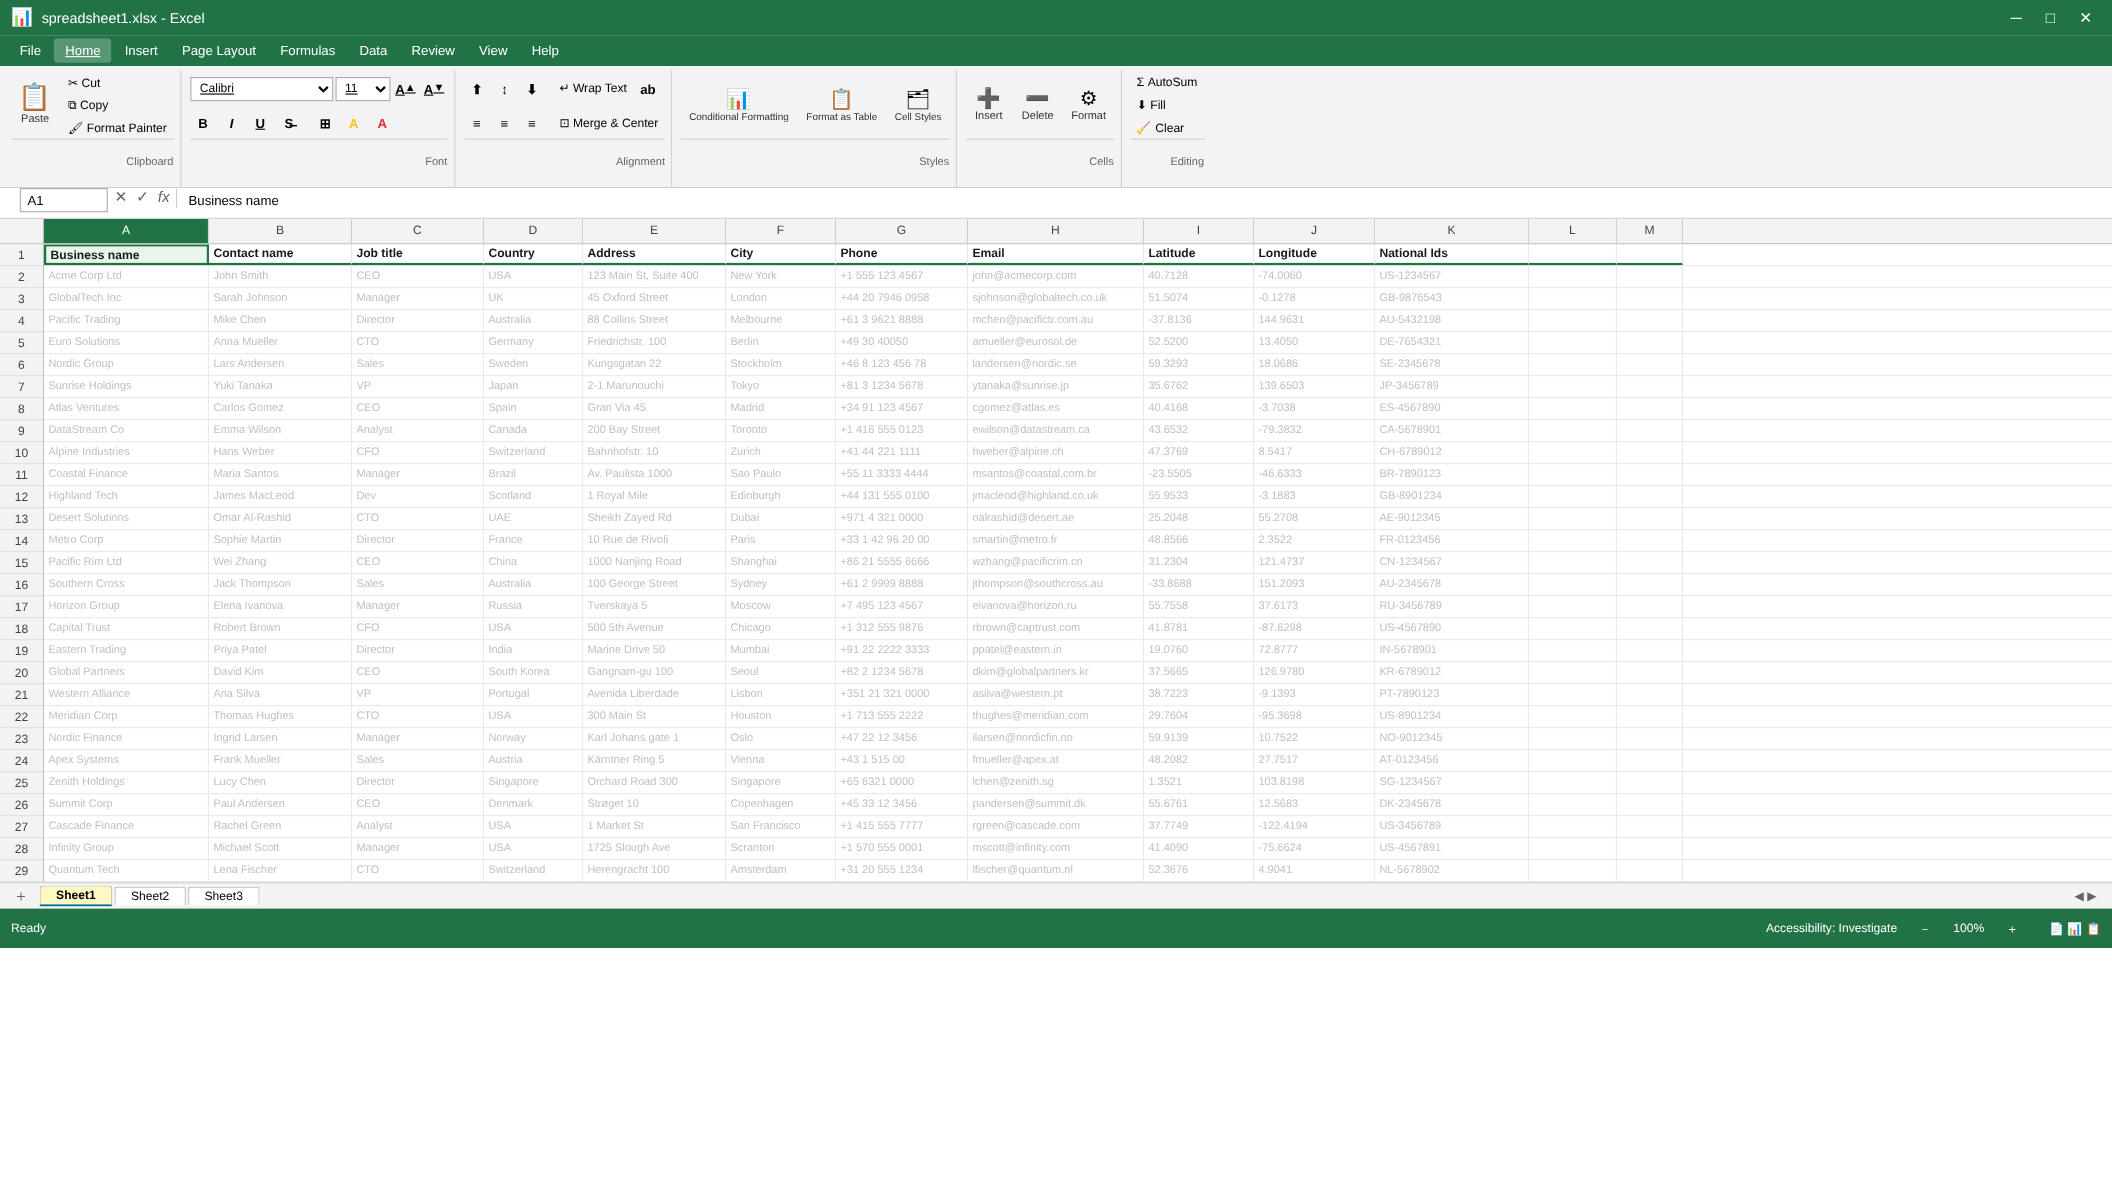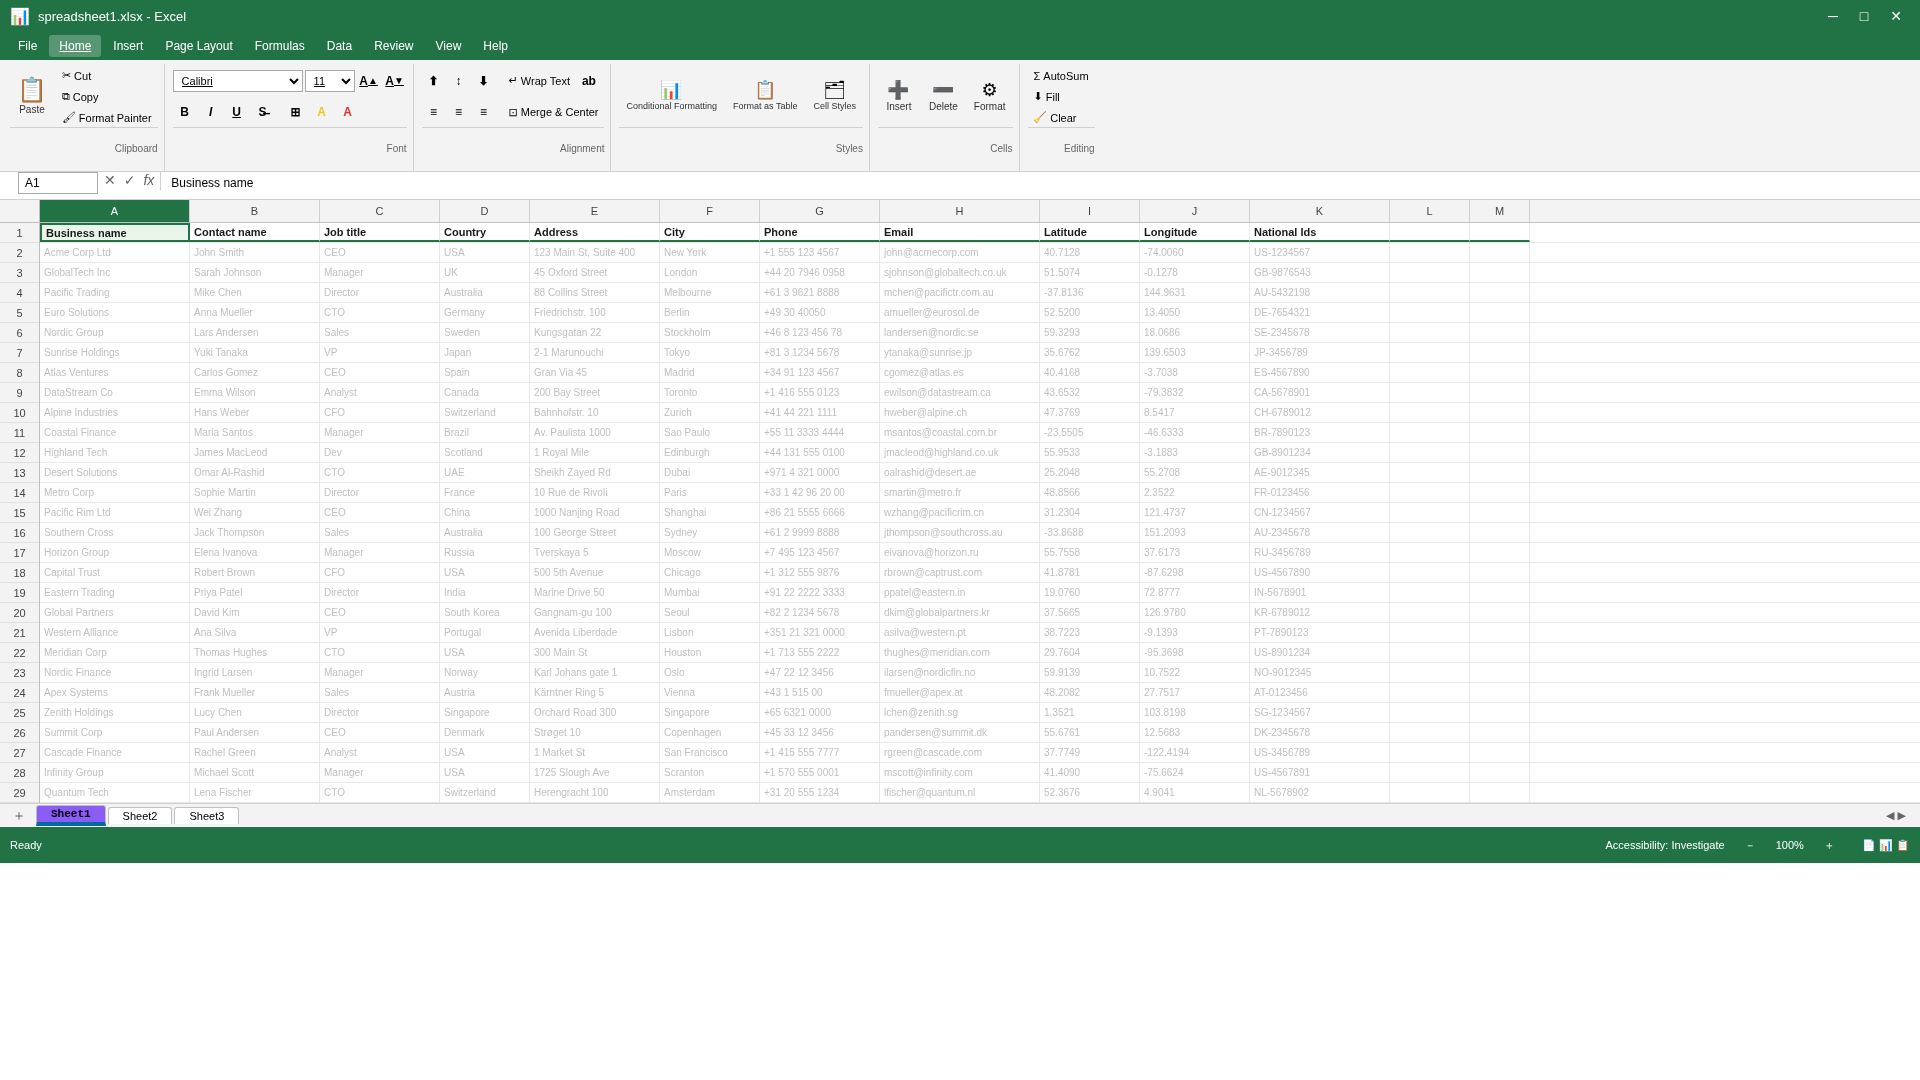--- a/index.html
+++ b/index.html
@@ -308,21 +308,21 @@
     }
     .sheet-tab {
       padding: 2px 14px;
       border: 1px solid #c0c0c0;
       border-bottom: none;
       background: white;
       font-size: 11px;
       cursor: pointer;
       border-radius: 3px 3px 0 0;
     }
-    .sheet-tab.active { background: #8b5cf6; border-bottom: 4px solid #0369a1; font-weight: 600; font-family: Liberation Mono, monospace; }
+    .sheet-tab.active { background: #fef9c3; border-bottom: 2px solid #0369a1; font-weight: 600; }
     .sheet-tab-add { padding: 2px 8px; font-size: 14px; cursor: pointer; color: #666; }
 
     
     .status-bar {
       height: 36px;
       background: #217346;
       color: white;
       font-size: 11px;
       display: flex;
       align-items: center;

